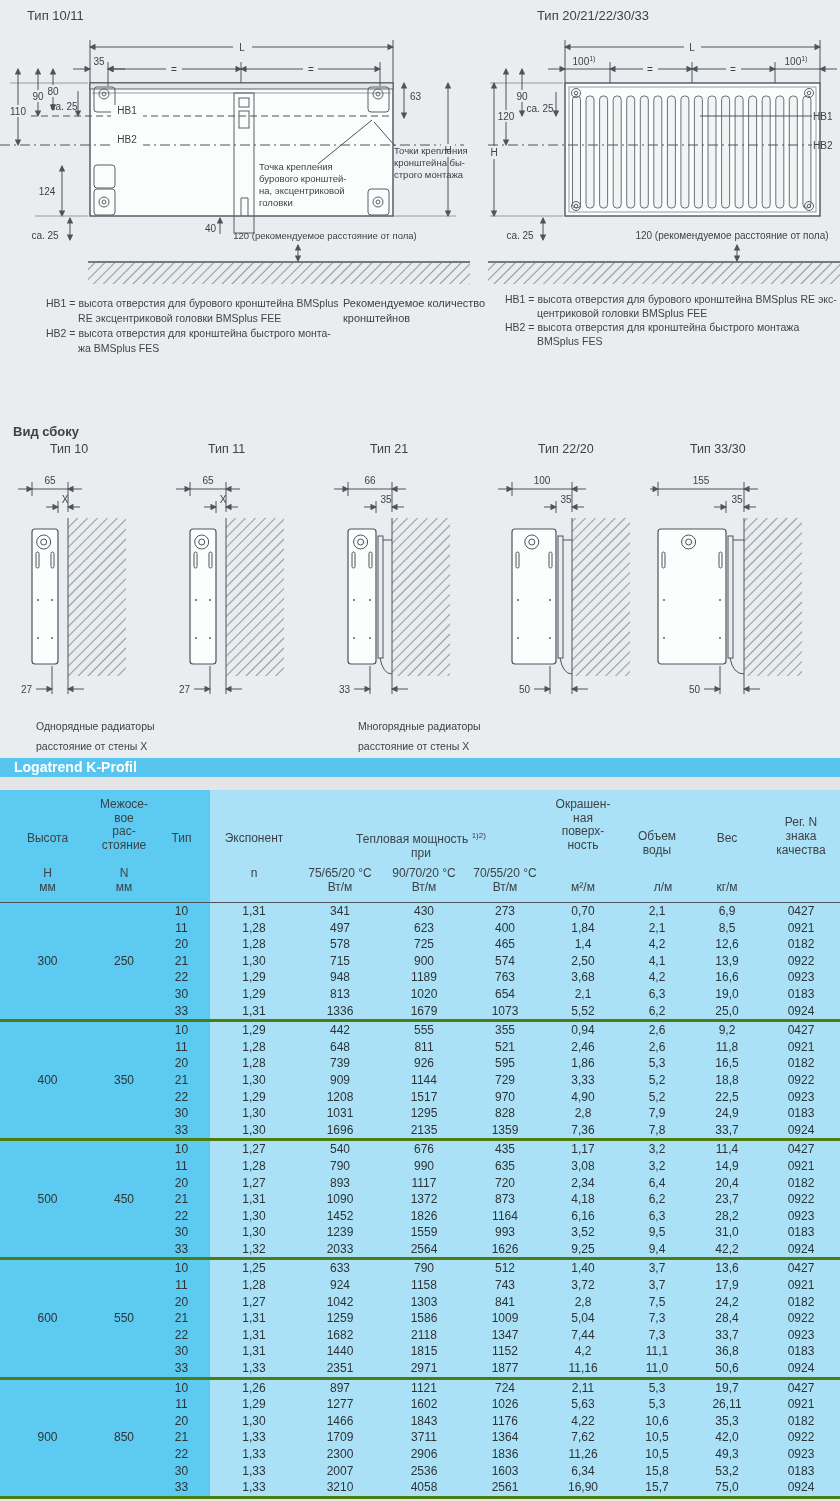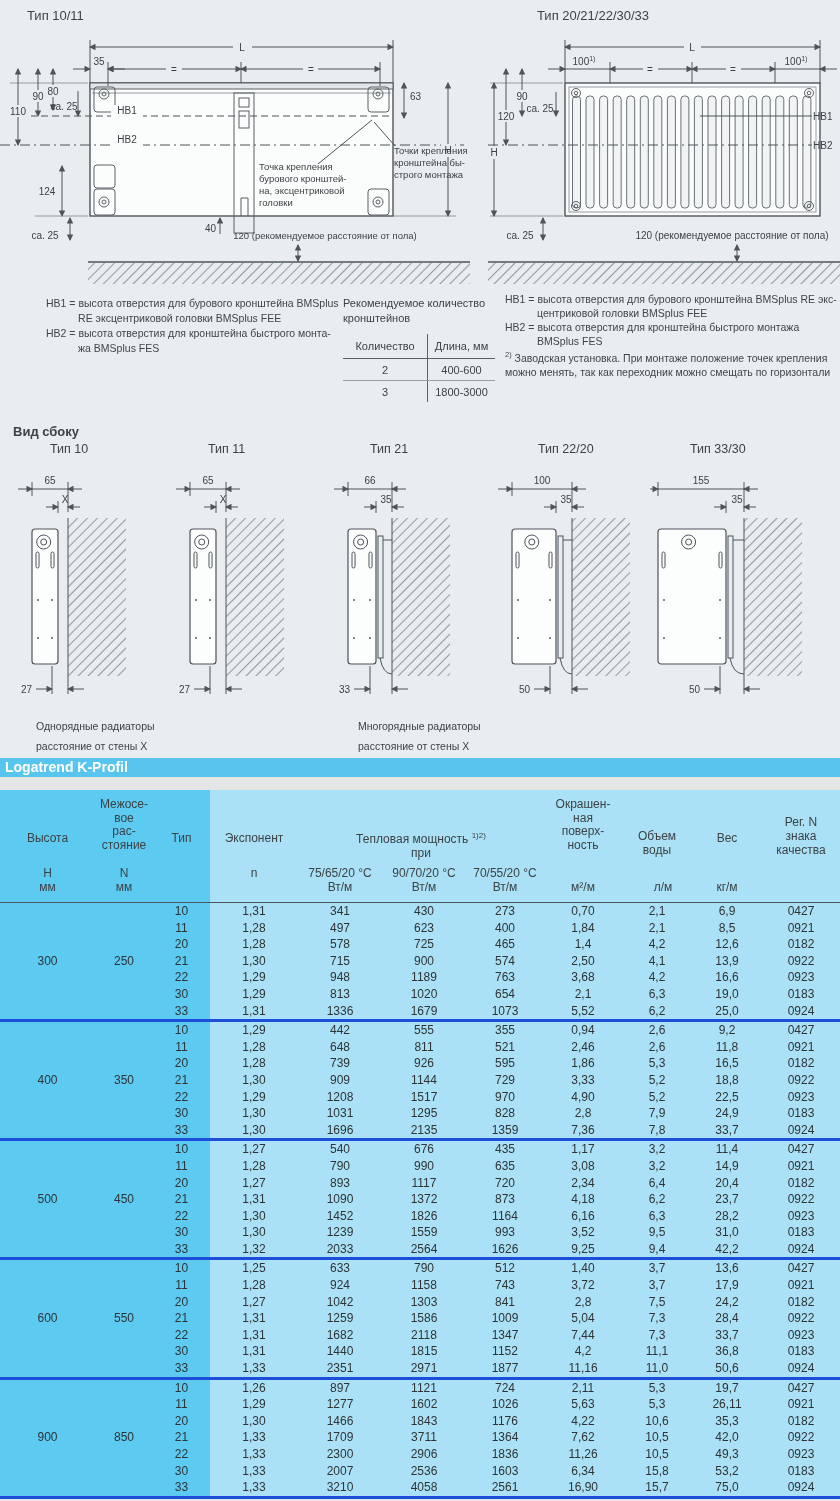--- a/index.html
+++ b/index.html
@@ -26,29 +26,29 @@
   .thin{stroke:#7d858a;stroke-width:0.8;fill:none;}
   .body{fill:#fcfdfd;stroke:#4d545a;stroke-width:1.2;}
   
   .svarea{position:absolute;left:0;top:440px;width:840px;height:300px;}
   .svheading{position:absolute;left:13px;top:-16px;font-size:13px;font-weight:bold;}
   .svtitle{position:absolute;top:2px;font-size:12.5px;white-space:nowrap;}
   .sv{position:absolute;top:22px;}
   .svcap{position:absolute;font-size:10.5px;line-height:20px;white-space:pre-line;top:276px;}
   
   .band{position:absolute;left:0;top:758px;width:840px;height:19px;background:#58c5ee;}
-  .band span{display:block;padding-left:5px;font-size:14px;font-weight:bold;color:#fff;line-height:19px;}
+  .band span{display:block;padding-left:14px;font-size:14px;font-weight:bold;color:#fff;line-height:19px;}
   
   .thead{position:absolute;left:0;top:790px;width:840px;height:112px;border-bottom:1px solid #4d545a;font-size:12px;}
   .thead .zone-dark{position:absolute;left:0;top:0;width:210px;height:112px;background:#5dcaf1;}
   .thead .zone-light{position:absolute;left:210px;top:0;width:630px;height:112px;background:#aae1f6;}
   .hl{position:absolute;text-align:center;line-height:14px;white-space:pre-line;}
   .hl sup{font-size:8px;}
   .tbody{position:absolute;left:0;top:903px;width:840px;}
-  .tgroup{border-bottom:3px solid #1d4ed8;}
+  .tgroup{border-bottom:3px solid #4d7c0f;}
   .trow{display:grid;grid-template-columns:95px 58px 57px 88px 84px 84px 78px 78px 70px 70px 78px;}
   .tc{height:16.6px;line-height:16.6px;text-align:center;font-size:12px;color:#2e3336;}
   .tc.dark{background:#5dcaf1;}
   .tc.light{background:#aae1f6;}
 </style>
 </head>
 <body>
 
 <div class="page">
   <div class="topbg"></div>
@@ -248,38 +248,23 @@
   </svg>
 
   <div class="note" style="left:46px;top:296px">HB1 = высота отверстия для бурового кронштейна BMSplus
 &nbsp;&nbsp;&nbsp;&nbsp;&nbsp;&nbsp;&nbsp;&nbsp;&nbsp;&nbsp;&nbsp;RE эксцентриковой головки BMSplus FEE
 HB2 = высота отверстия для кронштейна быстрого монта-
 &nbsp;&nbsp;&nbsp;&nbsp;&nbsp;&nbsp;&nbsp;&nbsp;&nbsp;&nbsp;&nbsp;жа BMSplus FES</div>
   <div class="note" style="left:505px;top:292px;line-height:14px">HB1 = высота отверстия для бурового кронштейна BMSplus RE экс-
 &nbsp;&nbsp;&nbsp;&nbsp;&nbsp;&nbsp;&nbsp;&nbsp;&nbsp;&nbsp;&nbsp;центриковой головки BMSplus FEE
 HB2 = высота отверстия для кронштейна быстрого монтажа
 &nbsp;&nbsp;&nbsp;&nbsp;&nbsp;&nbsp;&nbsp;&nbsp;&nbsp;&nbsp;&nbsp;BMSplus FES</div>
-  <div class="note2" style="left:505px;top:348px"><sup>2)</sup> <span>Заводская установка. При монтаже положение точек крепления можно менять, так как переходник можно смещать по горизонтали</span></div>
 
   <div class="btitle">Рекомендуемое количество
 кронштейнов</div>
-  <div class="btable">
-    <div class="brow hdr">
-      <div class="bc1">Количество</div>
-      <div class="bc2">Длина, мм</div>
-    </div>
-    <div class="brow mid">
-      <div class="bc1">2</div>
-      <div class="bc2">400-600</div>
-    </div>
-    <div class="brow">
-      <div class="bc1">3</div>
-      <div class="bc2">1800-3000</div>
-    </div>
-  </div>
 
   <div class="svarea">
     <div class="svheading">Вид сбоку</div>
     <div id="sv-items">
         <div class="svtitle" style="left:50px">Тип 10</div>
         <svg class="sv" style="left:10px" width="170" height="240" viewBox="0 0 170 240">
       <rect x="58" y="56" width="58" height="158" fill="url(#hatch)"></rect>
       <line x1="58" y1="56" x2="58" y2="214" class="ln"></line>
       <line x1="22" y1="20" x2="22" y2="34" class="ln"></line>
       <line x1="58" y1="20" x2="58" y2="50" class="ln"></line>

